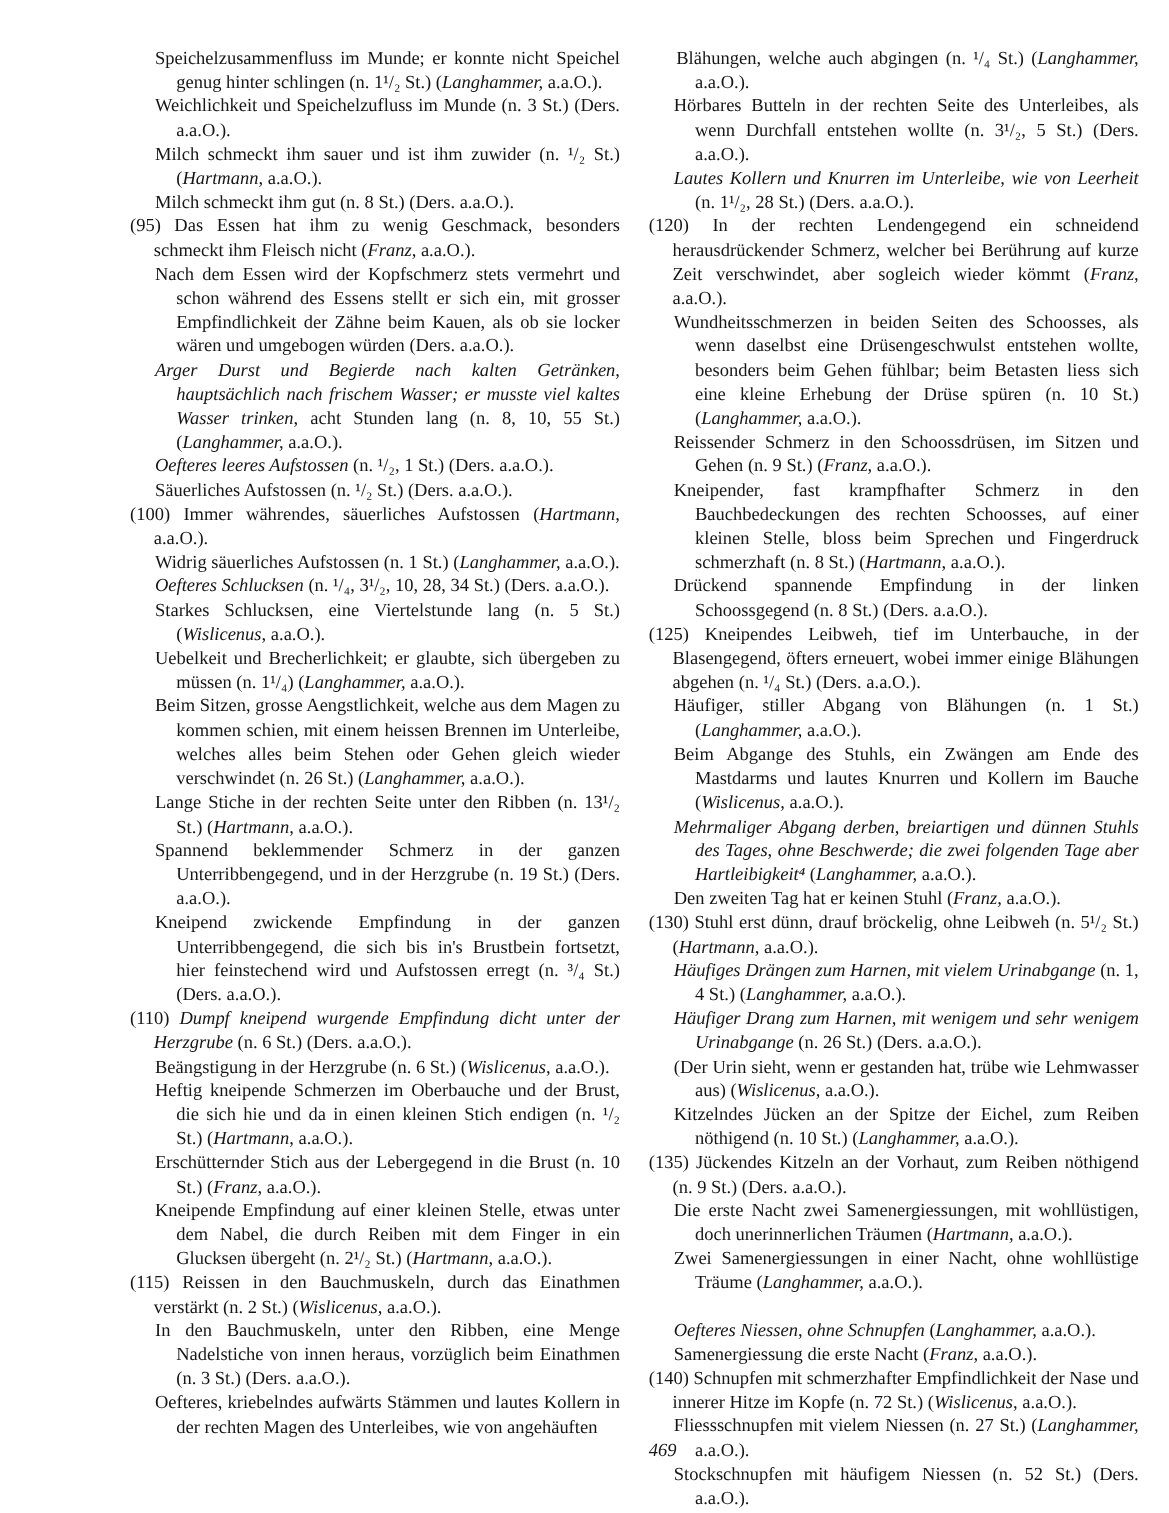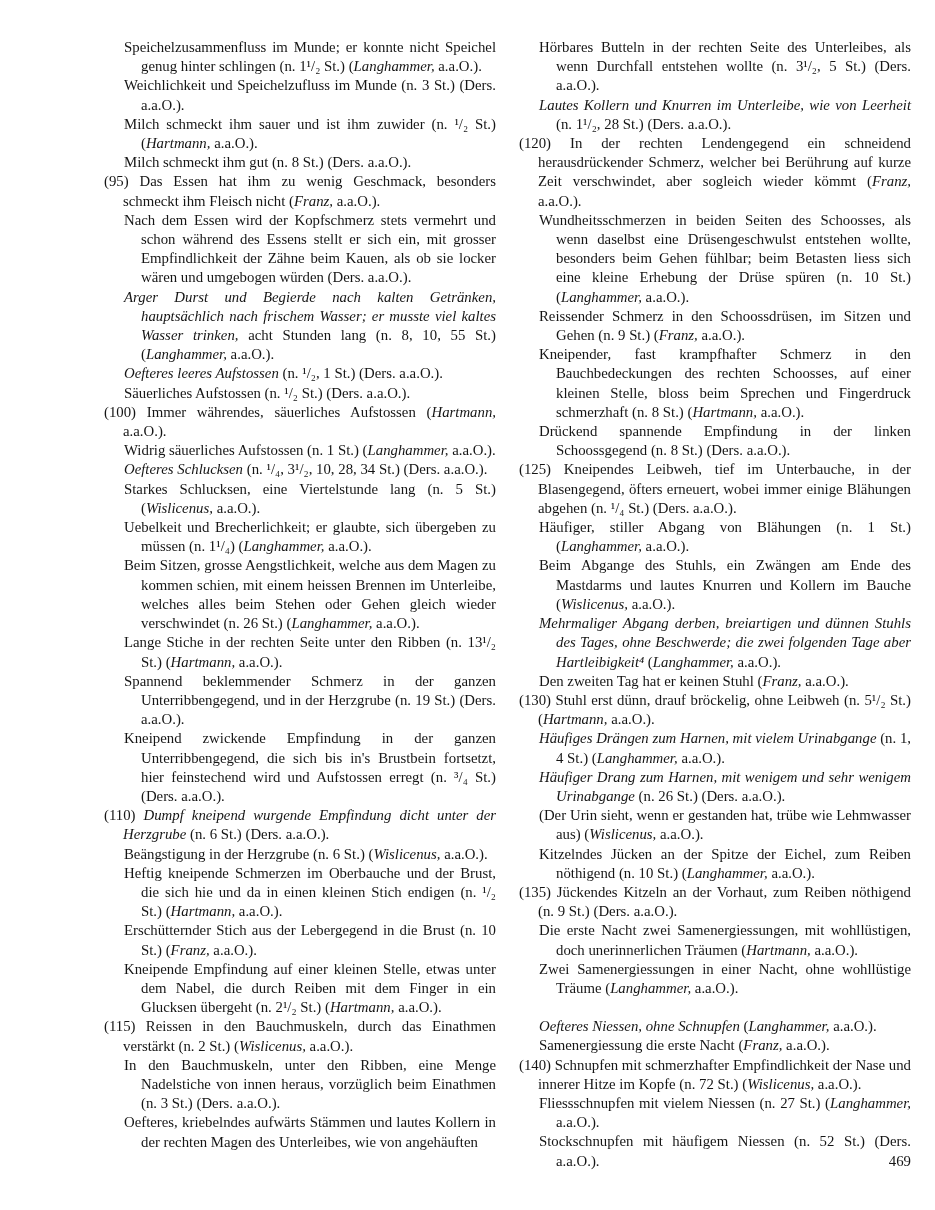--- a/index.html
+++ b/index.html
@@ -48,23 +48,23 @@
   }
   p.entry.gap {
     margin-top: 19px;
   }
   .entry i { font-style: italic; }
   .page-number {
     position: absolute;
     left: 519px;
     width: 392px;
     top: 1152px;
-    text-align: right;
     font-size: 14.8px;
     line-height: 19.2px;
+    font-style: italic;
   }
 </style>
 </head>
 <body>
 
 <div class="page">
   <div class="col col-left">
       <p class="entry"><span>Speichelzusammenfluss im Munde; er konnte nicht Speichel genug hinter schlingen (n. 1¹/₂ St.) (</span><i>Langhammer,</i><span> a.a.O.).</span></p>
       <p class="entry"><span>Weichlichkeit und Speichelzufluss im Munde (n. 3 St.) (Ders. a.a.O.).</span></p>
       <p class="entry"><span>Milch schmeckt ihm sauer und ist ihm zuwider (n. ¹/₂ St.) (</span><i>Hartmann,</i><span> a.a.O.).</span></p>
@@ -86,20 +86,21 @@
       <p class="entry numbered"><span>(110) </span><i>Dumpf kneipend wurgende Empfindung dicht unter der Herzgrube</i><span> (n. 6 St.) (Ders. a.a.O.).</span></p>
       <p class="entry"><span>Beängstigung in der Herzgrube (n. 6 St.) (</span><i>Wislicenus,</i><span> a.a.O.).</span></p>
       <p class="entry"><span>Heftig kneipende Schmerzen im Oberbauche und der Brust, die sich hie und da in einen kleinen Stich endigen (n. ¹/₂ St.) (</span><i>Hartmann,</i><span> a.a.O.).</span></p>
       <p class="entry"><span>Erschütternder Stich aus der Lebergegend in die Brust (n. 10 St.) (</span><i>Franz,</i><span> a.a.O.).</span></p>
       <p class="entry"><span>Kneipende Empfindung auf einer kleinen Stelle, etwas unter dem Nabel, die durch Reiben mit dem Finger in ein Glucksen übergeht (n. 2¹/₂ St.) (</span><i>Hartmann,</i><span> a.a.O.).</span></p>
       <p class="entry numbered"><span>(115) Reissen in den Bauchmuskeln, durch das Einathmen verstärkt (n. 2 St.) (</span><i>Wislicenus,</i><span> a.a.O.).</span></p>
       <p class="entry"><span>In den Bauchmuskeln, unter den Ribben, eine Menge Nadelstiche von innen heraus, vorzüglich beim Einathmen (n. 3 St.) (Ders. a.a.O.).</span></p>
       <p class="entry"><span>Oefteres, kriebelndes aufwärts Stämmen und lautes Kollern in der rechten Magen des Unterleibes, wie von angehäuften</span></p>
     </div>
   <div class="col col-right">
+      <p class="entry cont"><span>Blähungen, welche auch abgingen (n. ¹/₄ St.) (</span><i>Langhammer,</i><span> a.a.O.).</span></p>
       <p class="entry"><span>Hörbares Butteln in der rechten Seite des Unterleibes, als wenn Durchfall entstehen wollte (n. 3¹/₂, 5 St.) (Ders. a.a.O.).</span></p>
       <p class="entry"><i>Lautes Kollern und Knurren im Unterleibe, wie von Leerheit</i><span> (n. 1¹/₂, 28 St.) (Ders. a.a.O.).</span></p>
       <p class="entry numbered"><span>(120) In der rechten Lendengegend ein schneidend herausdrückender Schmerz, welcher bei Berührung auf kurze Zeit verschwindet, aber sogleich wieder kömmt (</span><i>Franz,</i><span> a.a.O.).</span></p>
       <p class="entry"><span>Wundheitsschmerzen in beiden Seiten des Schoosses, als wenn daselbst eine Drüsengeschwulst entstehen wollte, besonders beim Gehen fühlbar; beim Betasten liess sich eine kleine Erhebung der Drüse spüren (n. 10 St.) (</span><i>Langhammer,</i><span> a.a.O.).</span></p>
       <p class="entry"><span>Reissender Schmerz in den Schoossdrüsen, im Sitzen und Gehen (n. 9 St.) (</span><i>Franz,</i><span> a.a.O.).</span></p>
       <p class="entry"><span>Kneipender, fast krampfhafter Schmerz in den Bauchbedeckungen des rechten Schoosses, auf einer kleinen Stelle, bloss beim Sprechen und Fingerdruck schmerzhaft (n. 8 St.) (</span><i>Hartmann,</i><span> a.a.O.).</span></p>
       <p class="entry"><span>Drückend spannende Empfindung in der linken Schoossgegend (n. 8 St.) (Ders. a.a.O.).</span></p>
       <p class="entry numbered"><span>(125) Kneipendes Leibweh, tief im Unterbauche, in der Blasengegend, öfters erneuert, wobei immer einige Blähungen abgehen (n. ¹/₄ St.) (Ders. a.a.O.).</span></p>
       <p class="entry"><span>Häufiger, stiller Abgang von Blähungen (n. 1 St.) (</span><i>Langhammer,</i><span> a.a.O.).</span></p>
       <p class="entry"><span>Beim Abgange des Stuhls, ein Zwängen am Ende des Mastdarms und lautes Knurren und Kollern im Bauche (</span><i>Wislicenus,</i><span> a.a.O.).</span></p>

